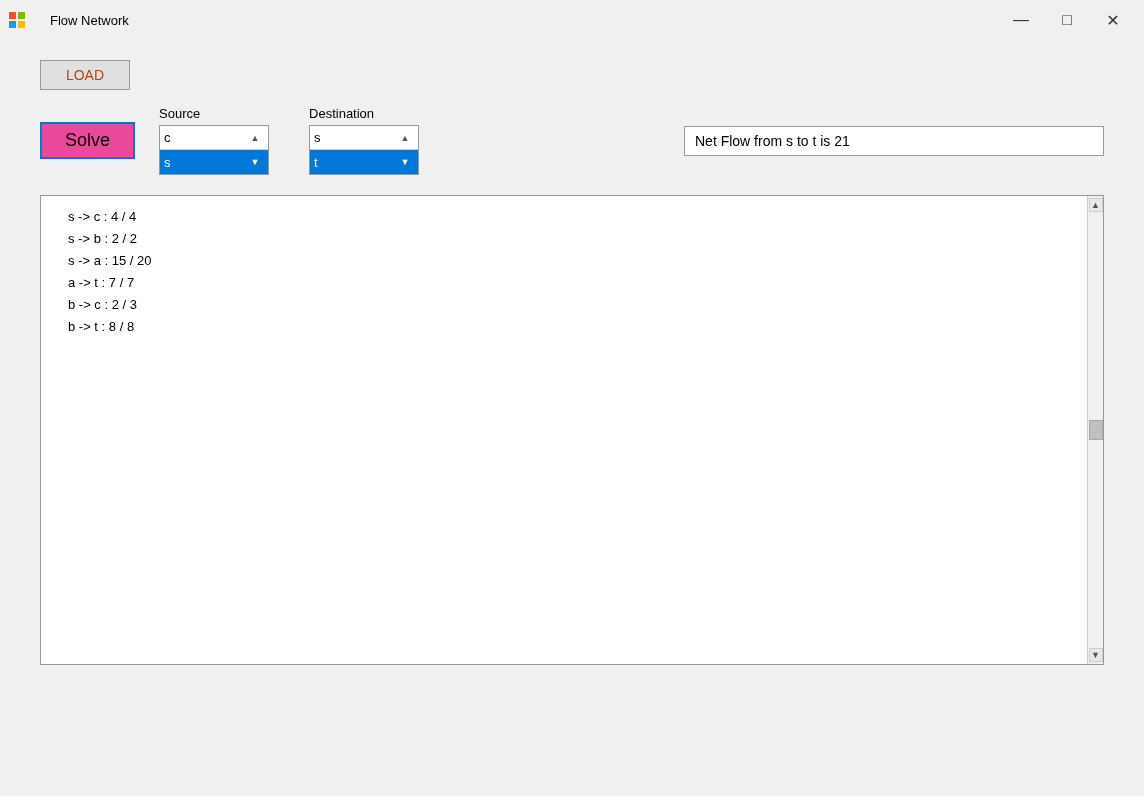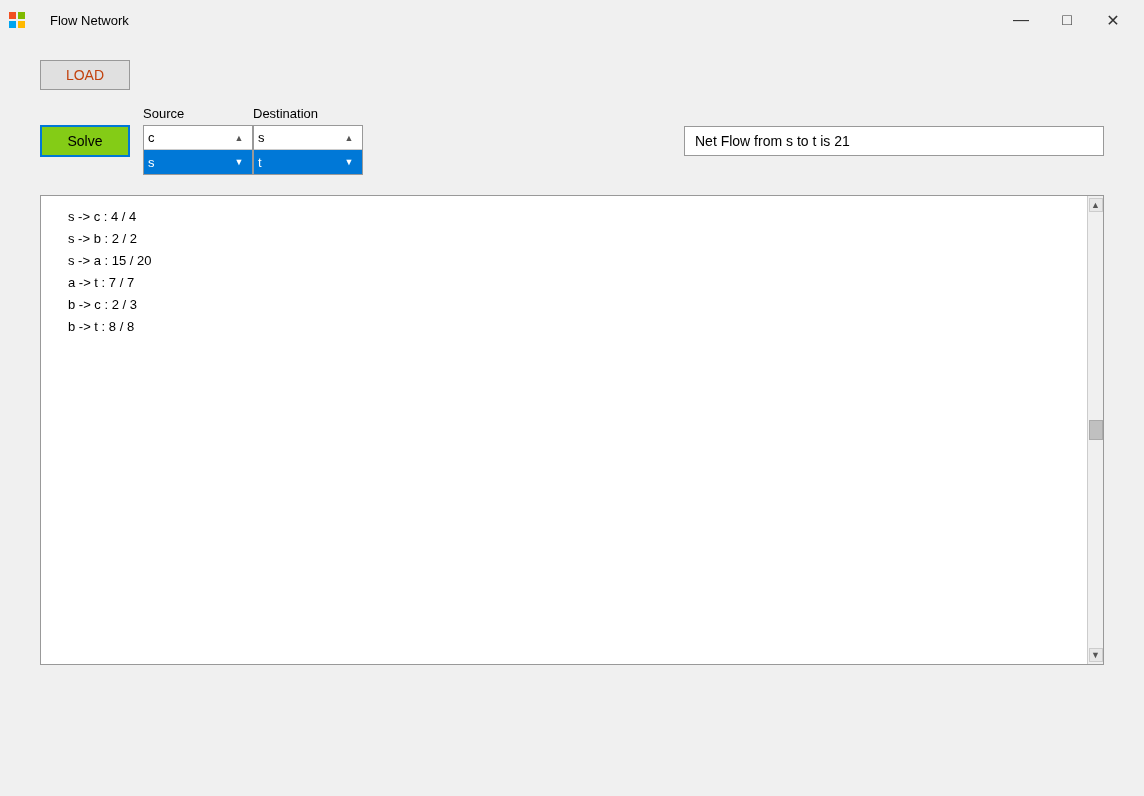--- a/index.html
+++ b/index.html
@@ -90,24 +90,24 @@
       background: #e0e0e0;
       border: 1px solid #999;
       padding: 6px 20px;
       font-size: 14px;
       cursor: pointer;
       color: #c2410c;
       min-width: 90px;
     }
 
     .btn-solve {
-      background: #84cc16;
+      background: #ec4899;
       border: 2px solid #0078d7;
       padding: 6px 23px;
-      font-size: 14px;
+      font-size: 18px;
       cursor: pointer;
       color: #000;
       min-width: 90px;
     }
     .dropdown-label {
       font-size: 13px;
       color: #000;
       margin-bottom: 4px;
     }
     .spinner-control {
@@ -263,39 +263,39 @@
   <div class="controls-area">
 
     <div class="load-row">
       <button class="btn-load">LOAD</button>
     </div>
 
     <div class="solve-and-result">
 
       <button class="btn-solve">Solve</button>
 
-      <div style="margin-left: 13px;">
+      <div style="margin-left: 24px;">
         <div class="dropdown-label">Source</div>
         <div class="spinner-control">
           <div class="spinner-top">
             <span class="spinner-value-top">c</span>
             <div class="spinner-arrows">
               <button class="spinner-arrow">▲</button>
             </div>
           </div>
           <div class="spinner-bottom">
             <span class="spinner-value-bottom">s</span>
             <div class="spinner-arrows">
               <button class="spinner-arrow spinner-arrow-white">▼</button>
             </div>
           </div>
         </div>
       </div>
 
-      <div style="">
+      <div style="margin-left: 40px;">
         <div class="dropdown-label">Destination</div>
         <div class="spinner-control">
           <div class="spinner-top">
             <span class="spinner-value-top">s</span>
             <div class="spinner-arrows">
               <button class="spinner-arrow">▲</button>
             </div>
           </div>
           <div class="spinner-bottom">
             <span class="spinner-value-bottom">t</span>

